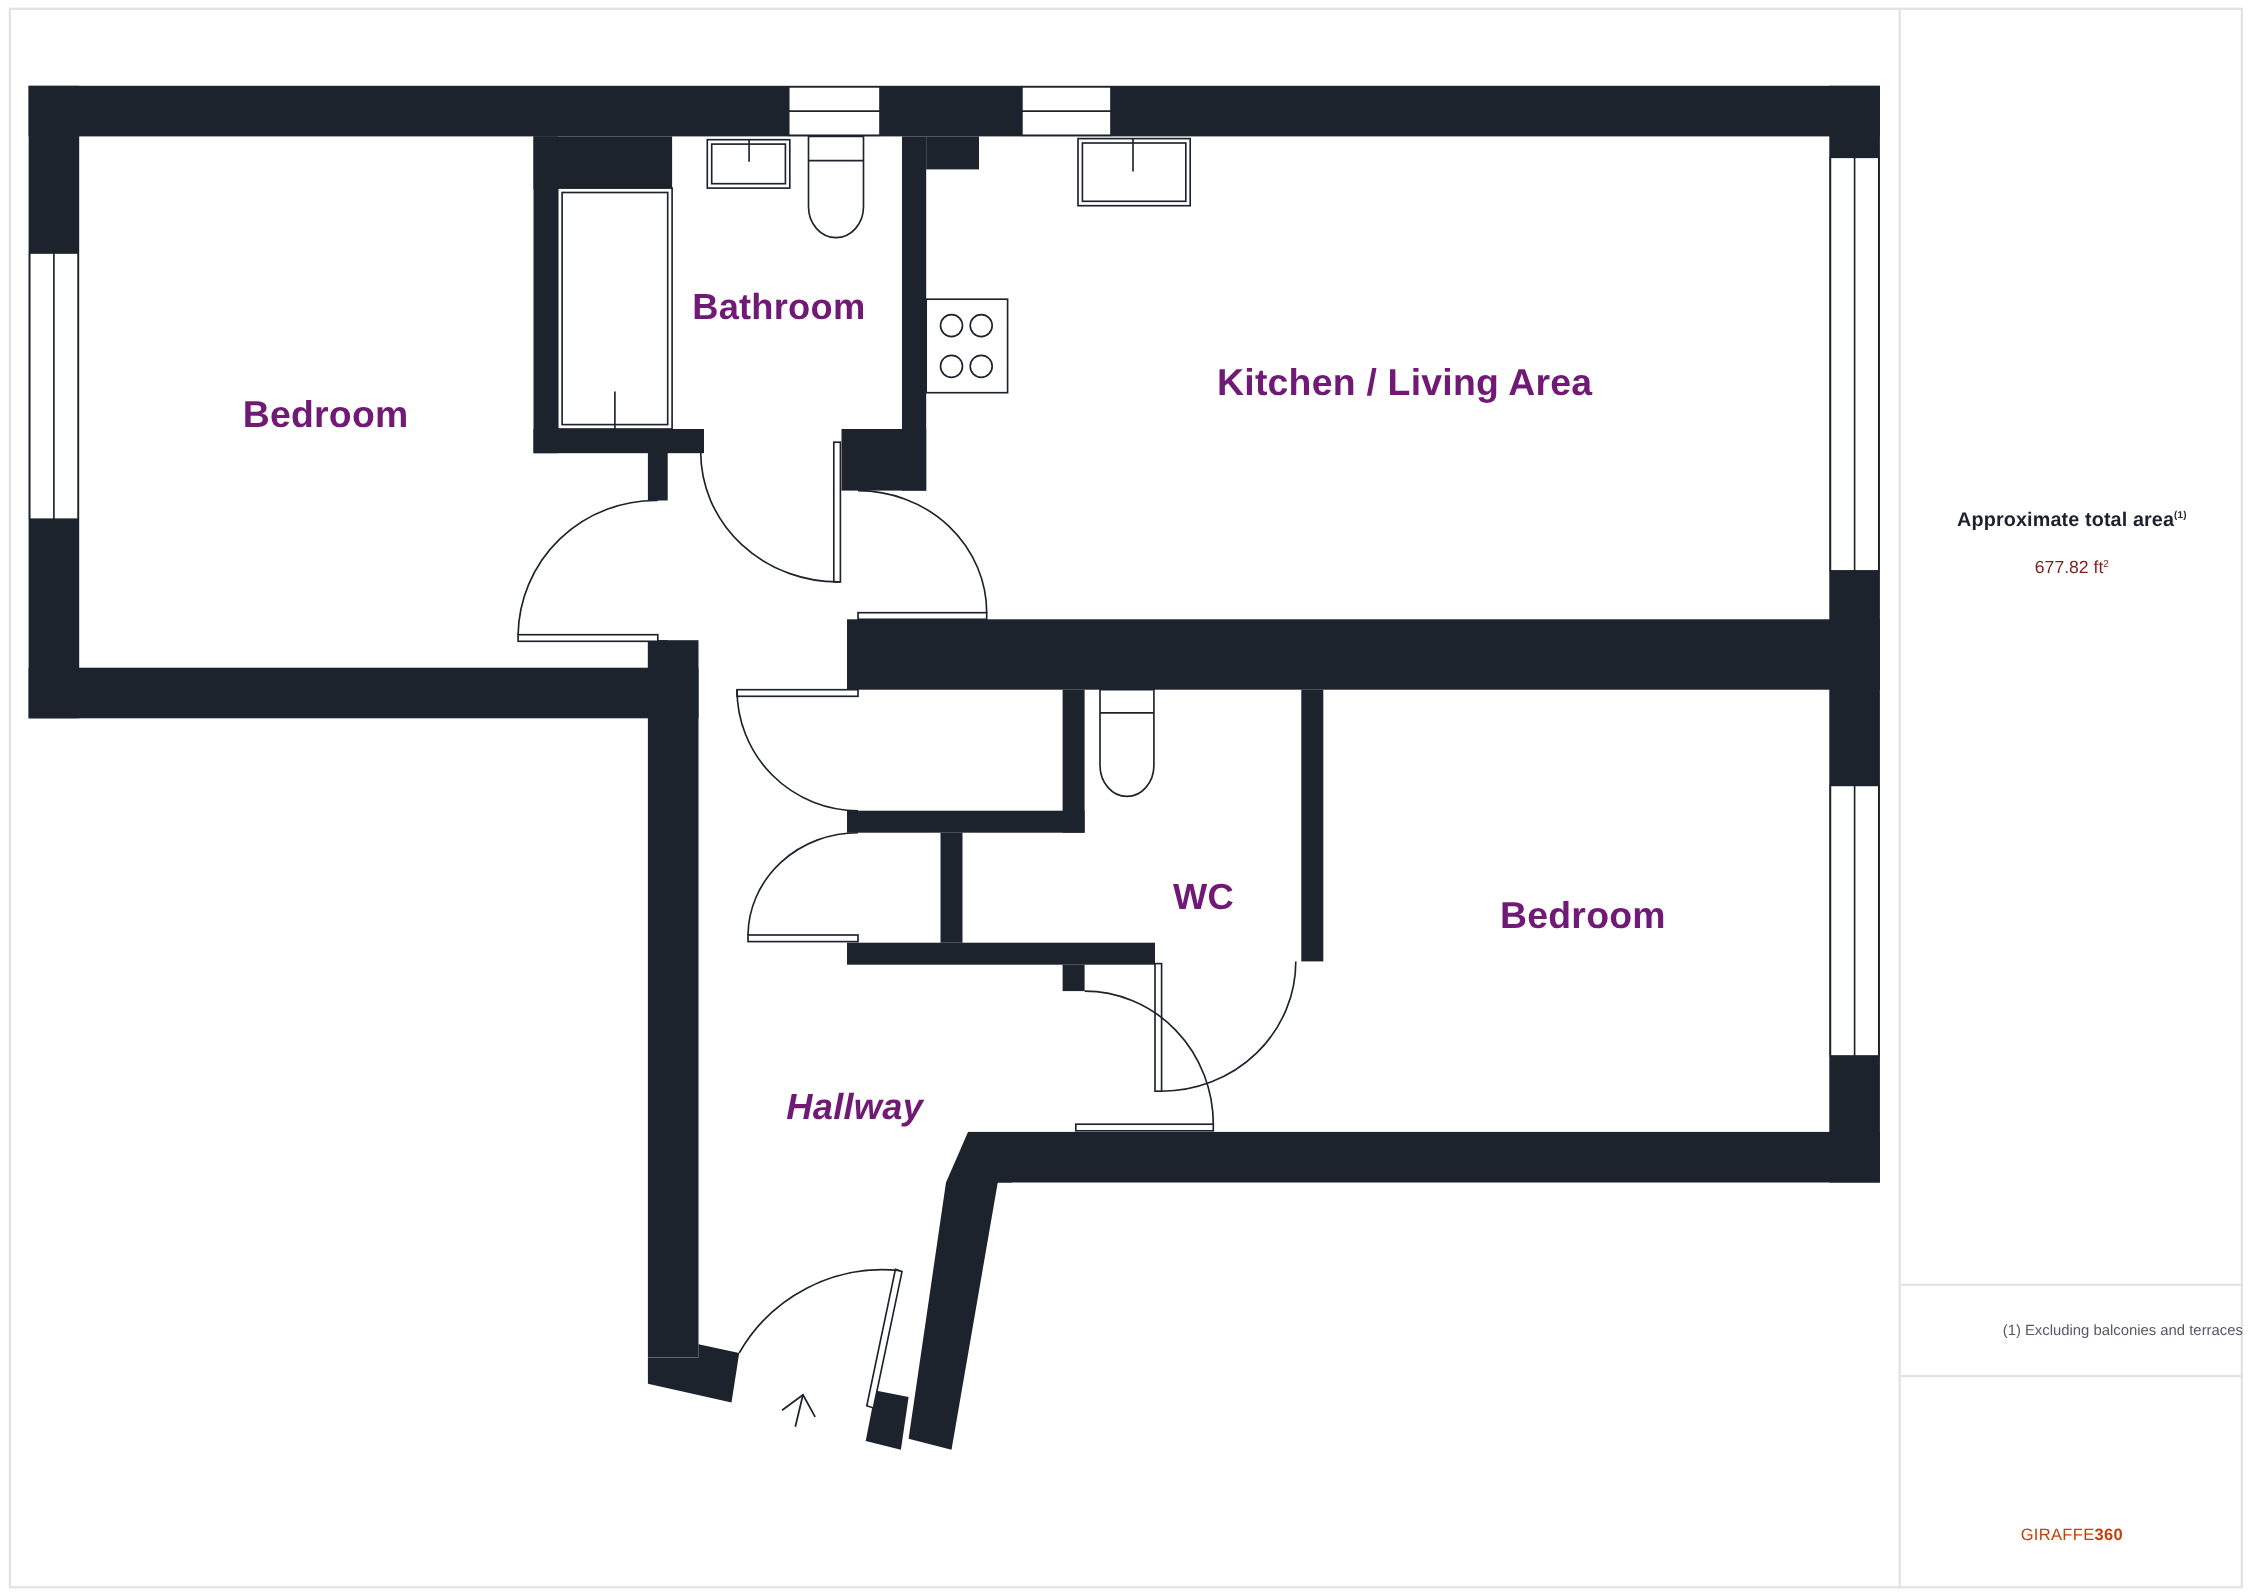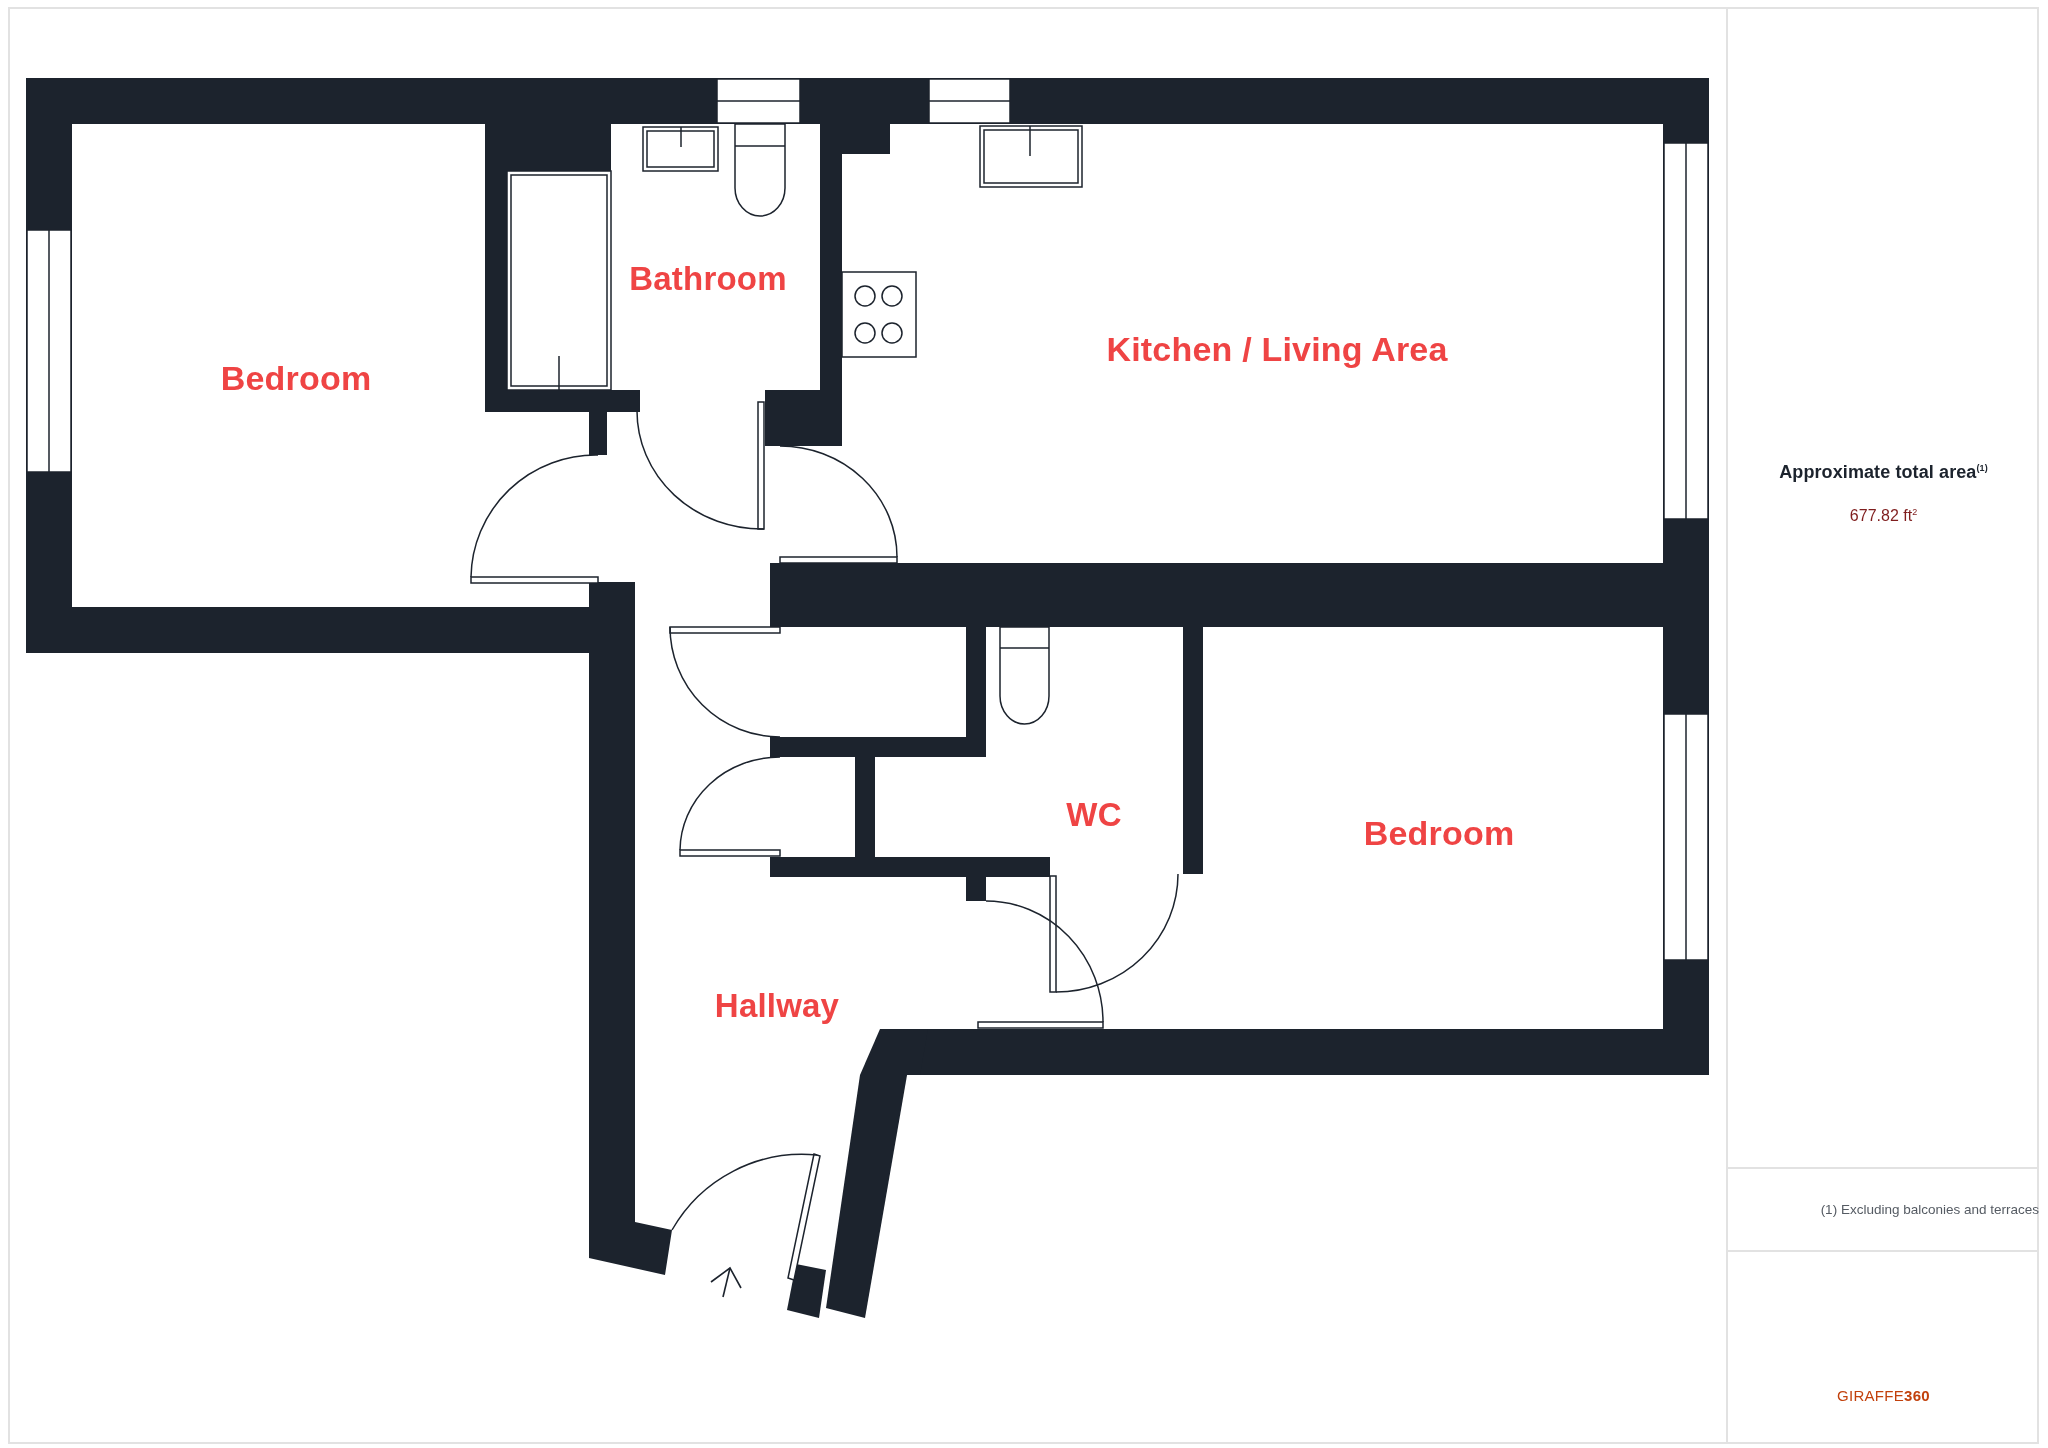--- a/index.html
+++ b/index.html
@@ -10,21 +10,21 @@
   .area-block { position:absolute; left:0; right:0; top:455px; text-align:center; }
   .area-title { font-size:18px; font-weight:bold; color:#1c232d; letter-spacing:0.1px; }
   .area-title sup { font-size:9px; font-weight:bold; }
   .area-value { margin-top:24px; font-size:16px; color:#7f1d1d; }
   .area-value sup { font-size:9px; }
   .note-block { position:absolute; left:0; right:0; top:1160px; height:81px; border-top:2px solid #e2e2e2; border-bottom:2px solid #e2e2e2; display:flex; align-items:center; justify-content:flex-end;padding-left:12px; }
   .note { font-size:13.5px; color:#555b63; }
   .disclaimer { position:absolute; left:20px; right:20px; top:1271px; text-align:center; font-size:13.5px; line-height:21px; color:#555b63; }
   .brand { position:absolute; left:0; right:0; top:1380px; text-align:center; font-size:15px; color:#c2410c; letter-spacing:0.3px; }
   .brand b { font-weight:bold; }
-  .room-label { position:absolute; font-weight:bold; color:#ef4444; font-size:34px; white-space:nowrap; transform:translate(-50%,-50%); letter-spacing:0.2px; }
+  .room-label { position:absolute; font-weight:bold; color:#701a75; font-size:34px; white-space:nowrap; transform:translate(-50%,-50%); letter-spacing:0.2px; }
   .room-label.small { font-size:33px; }
 </style>
 </head>
 <body>
 
 <div class="frame"></div>
 
 <div class="plan">
   <svg width="1728" height="1448" viewBox="0 0 1728 1448" xmlns="http://www.w3.org/2000/svg">
     <g fill="#1c232d">
@@ -146,21 +146,21 @@
       <line x1="723" y1="1297" x2="730" y2="1268"></line>
       <polyline points="711,1282 730,1268 741,1288"></polyline>
     </g>
   </svg>
 
   <div class="room-label" style="left:296px; top:378px;">Bedroom</div>
   <div class="room-label small" style="left:708px; top:279px;">Bathroom</div>
   <div class="room-label" style="left:1277px; top:349px;">Kitchen / Living Area</div>
   <div class="room-label small" style="left:1094px; top:781px;margin-top:34px;">WC</div>
   <div class="room-label" style="left:1439px; top:833px;">Bedroom</div>
-  <div class="room-label small" style="left:777px; top:1006px;">Hallway</div>
+  <div class="room-label small" style="left:777px; top:1006px;font-style:italic;">Hallway</div>
 </div>
 
 <div class="sidebar">
   <div class="area-block">
     <div class="area-title"><span>Approximate total area</span><sup>(1)</sup></div>
     <div class="area-value"><span>677.82 ft</span><sup>2</sup></div>
   </div>
   <div class="note-block">
     <div class="note">(1) Excluding balconies and terraces</div>
   </div>

